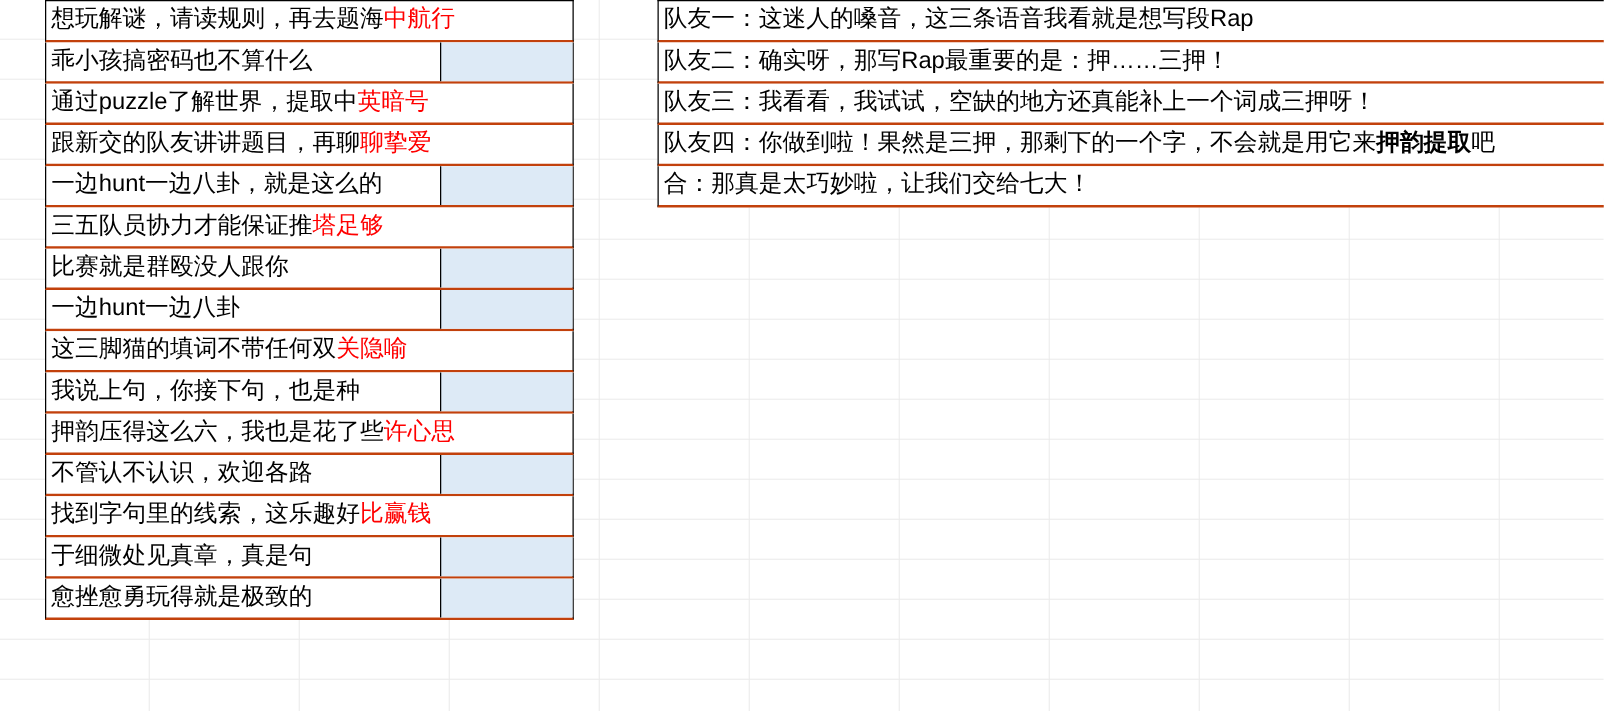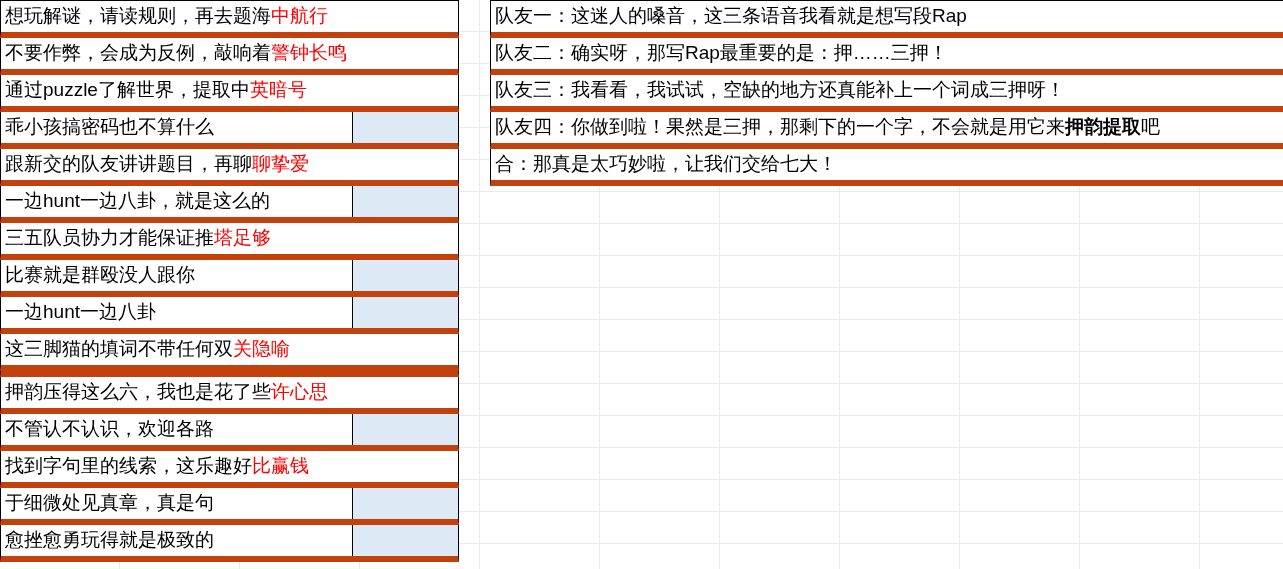--- a/index.html
+++ b/index.html
@@ -43,23 +43,24 @@
     left: 480px;
     top: 0;
     width: 932px;
     padding-left: 10px;
   }
   .row {
     display: flex;
     align-items: stretch;
     border-left: 1px solid #000;
     border-right: 1px solid #000;
-    border-bottom: 6px solid #c2410c;
+    border-bottom: 2px solid #c2410c;
     box-sizing: border-box;
     background: #ffffff;
+    margin-left: 36px;
   }
   .left-block .row:first-child,
   .right-block .row:first-child {
     border-top: 1px solid #000;
   }
   .cell-text {
     flex: 1 1 auto;
     padding: 2px 3px 3px 4px;
     font-size: 19px;
     line-height: 26px;
@@ -91,31 +92,28 @@
 
 <div class="sheet">
   <div class="grid-bg"></div>
 
   <div class="left-block">
 
     <div class="row">
       <div class="cell-text"><span>想玩解谜，请读规则，再去题海</span><span class="red">中航行</span></div>
     </div>
 
+
     <div class="row">
-      <div class="cell-text"><span>不要作弊，会成为反例，敲响着</span><span class="red">警钟长鸣</span></div>
+      <div class="cell-text"><span>乖小孩搞密码也不算什么</span></div>
+      <div class="cell-blank"></div>
     </div>
 
     <div class="row">
       <div class="cell-text"><span>通过puzzle了解世界，提取中</span><span class="red">英暗号</span></div>
-    </div>
-
-    <div class="row">
-      <div class="cell-text"><span>乖小孩搞密码也不算什么</span></div>
-      <div class="cell-blank"></div>
     </div>
 
     <div class="row">
       <div class="cell-text"><span>跟新交的队友讲讲题目，再聊</span><span class="red">聊挚爱</span></div>
     </div>
 
     <div class="row">
       <div class="cell-text"><span>一边hunt一边八卦，就是这么的</span></div>
       <div class="cell-blank"></div>
     </div>
@@ -133,20 +131,21 @@
     <div class="row">
       <div class="cell-text"><span>一边hunt一边八卦</span></div>
       <div class="cell-blank"></div>
     </div>
 
     <div class="row">
       <div class="cell-text"><span>这三脚猫的填词不带任何双</span><span class="red">关隐喻</span></div>
     </div>
 
     <div class="row">
+      <div class="cell-text"><span>我说上句，你接下句，也是种</span></div>
       <div class="cell-blank"></div>
     </div>
 
     <div class="row">
       <div class="cell-text"><span>押韵压得这么六，我也是花了些</span><span class="red">许心思</span></div>
     </div>
 
     <div class="row">
       <div class="cell-text"><span>不管认不认识，欢迎各路</span></div>
       <div class="cell-blank"></div>

